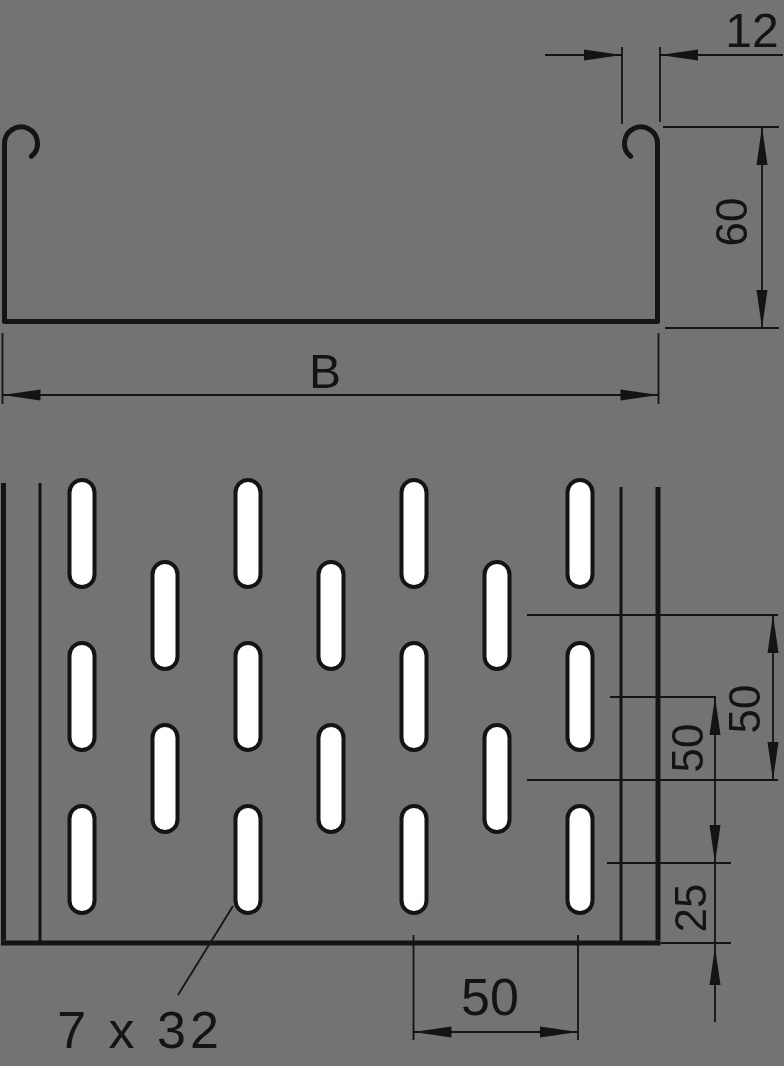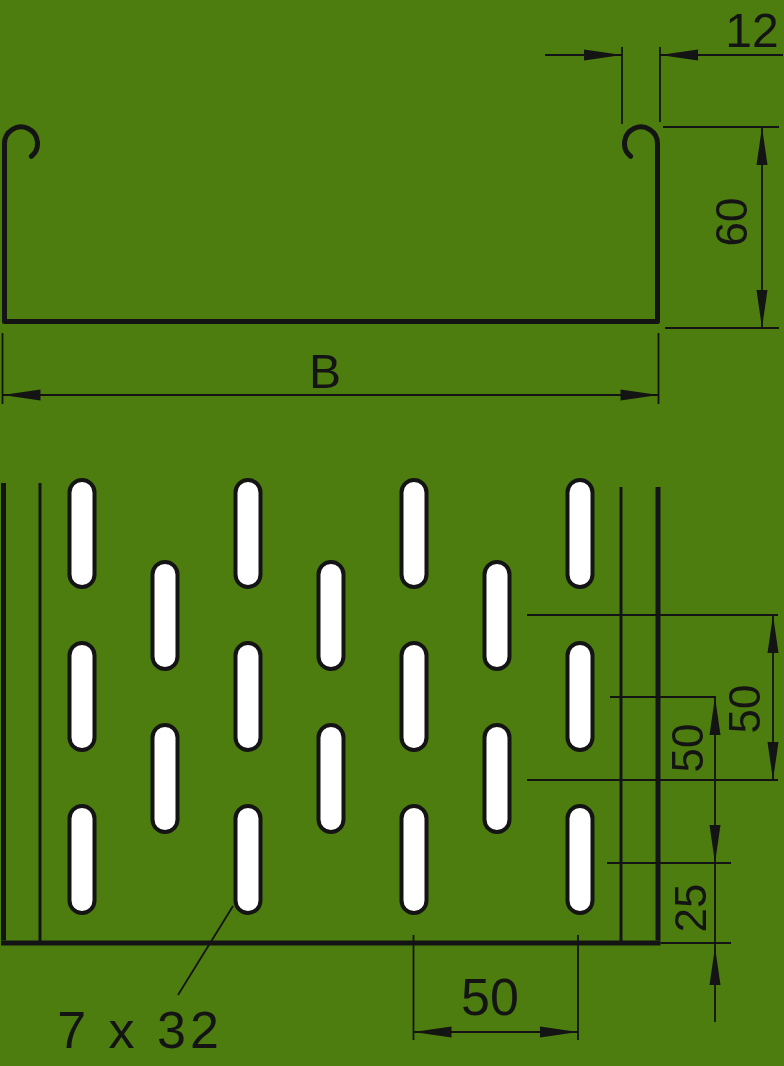--- a/index.html
+++ b/index.html
@@ -1,16 +1,16 @@
 <!DOCTYPE html>
 <html><head>
 <meta charset="utf-8">
 <style>
   html,body{margin:0;padding:0;background:#ffffff;}
-  .stage{position:relative;width:784px;height:1066px;margin:0 auto;background:#4d7c0f;overflow:hidden;}
+  .stage{position:relative;width:784px;height:1066px;margin:0 auto;background:#737373;overflow:hidden;}
   svg{display:block;}
   .profile{stroke:#141414;stroke-width:5;fill:none;stroke-linecap:round;stroke-linejoin:round;}
   .edge5{stroke:#141414;stroke-width:5;fill:none;stroke-linecap:butt;}
   .edge3{stroke:#141414;stroke-width:3;fill:none;stroke-linecap:butt;}
   .dl{stroke:#141414;stroke-width:1.8;fill:none;stroke-linecap:butt;}
   .arr{fill:#141414;stroke:none;}
   .slot{fill:#ffffff;stroke:#141414;stroke-width:4;}
   text{fill:#141414;font-family:"Liberation Sans","DejaVu Sans",sans-serif;font-weight:400;}
   .t48{font-size:48px;}
   .t44{font-size:44px;}

